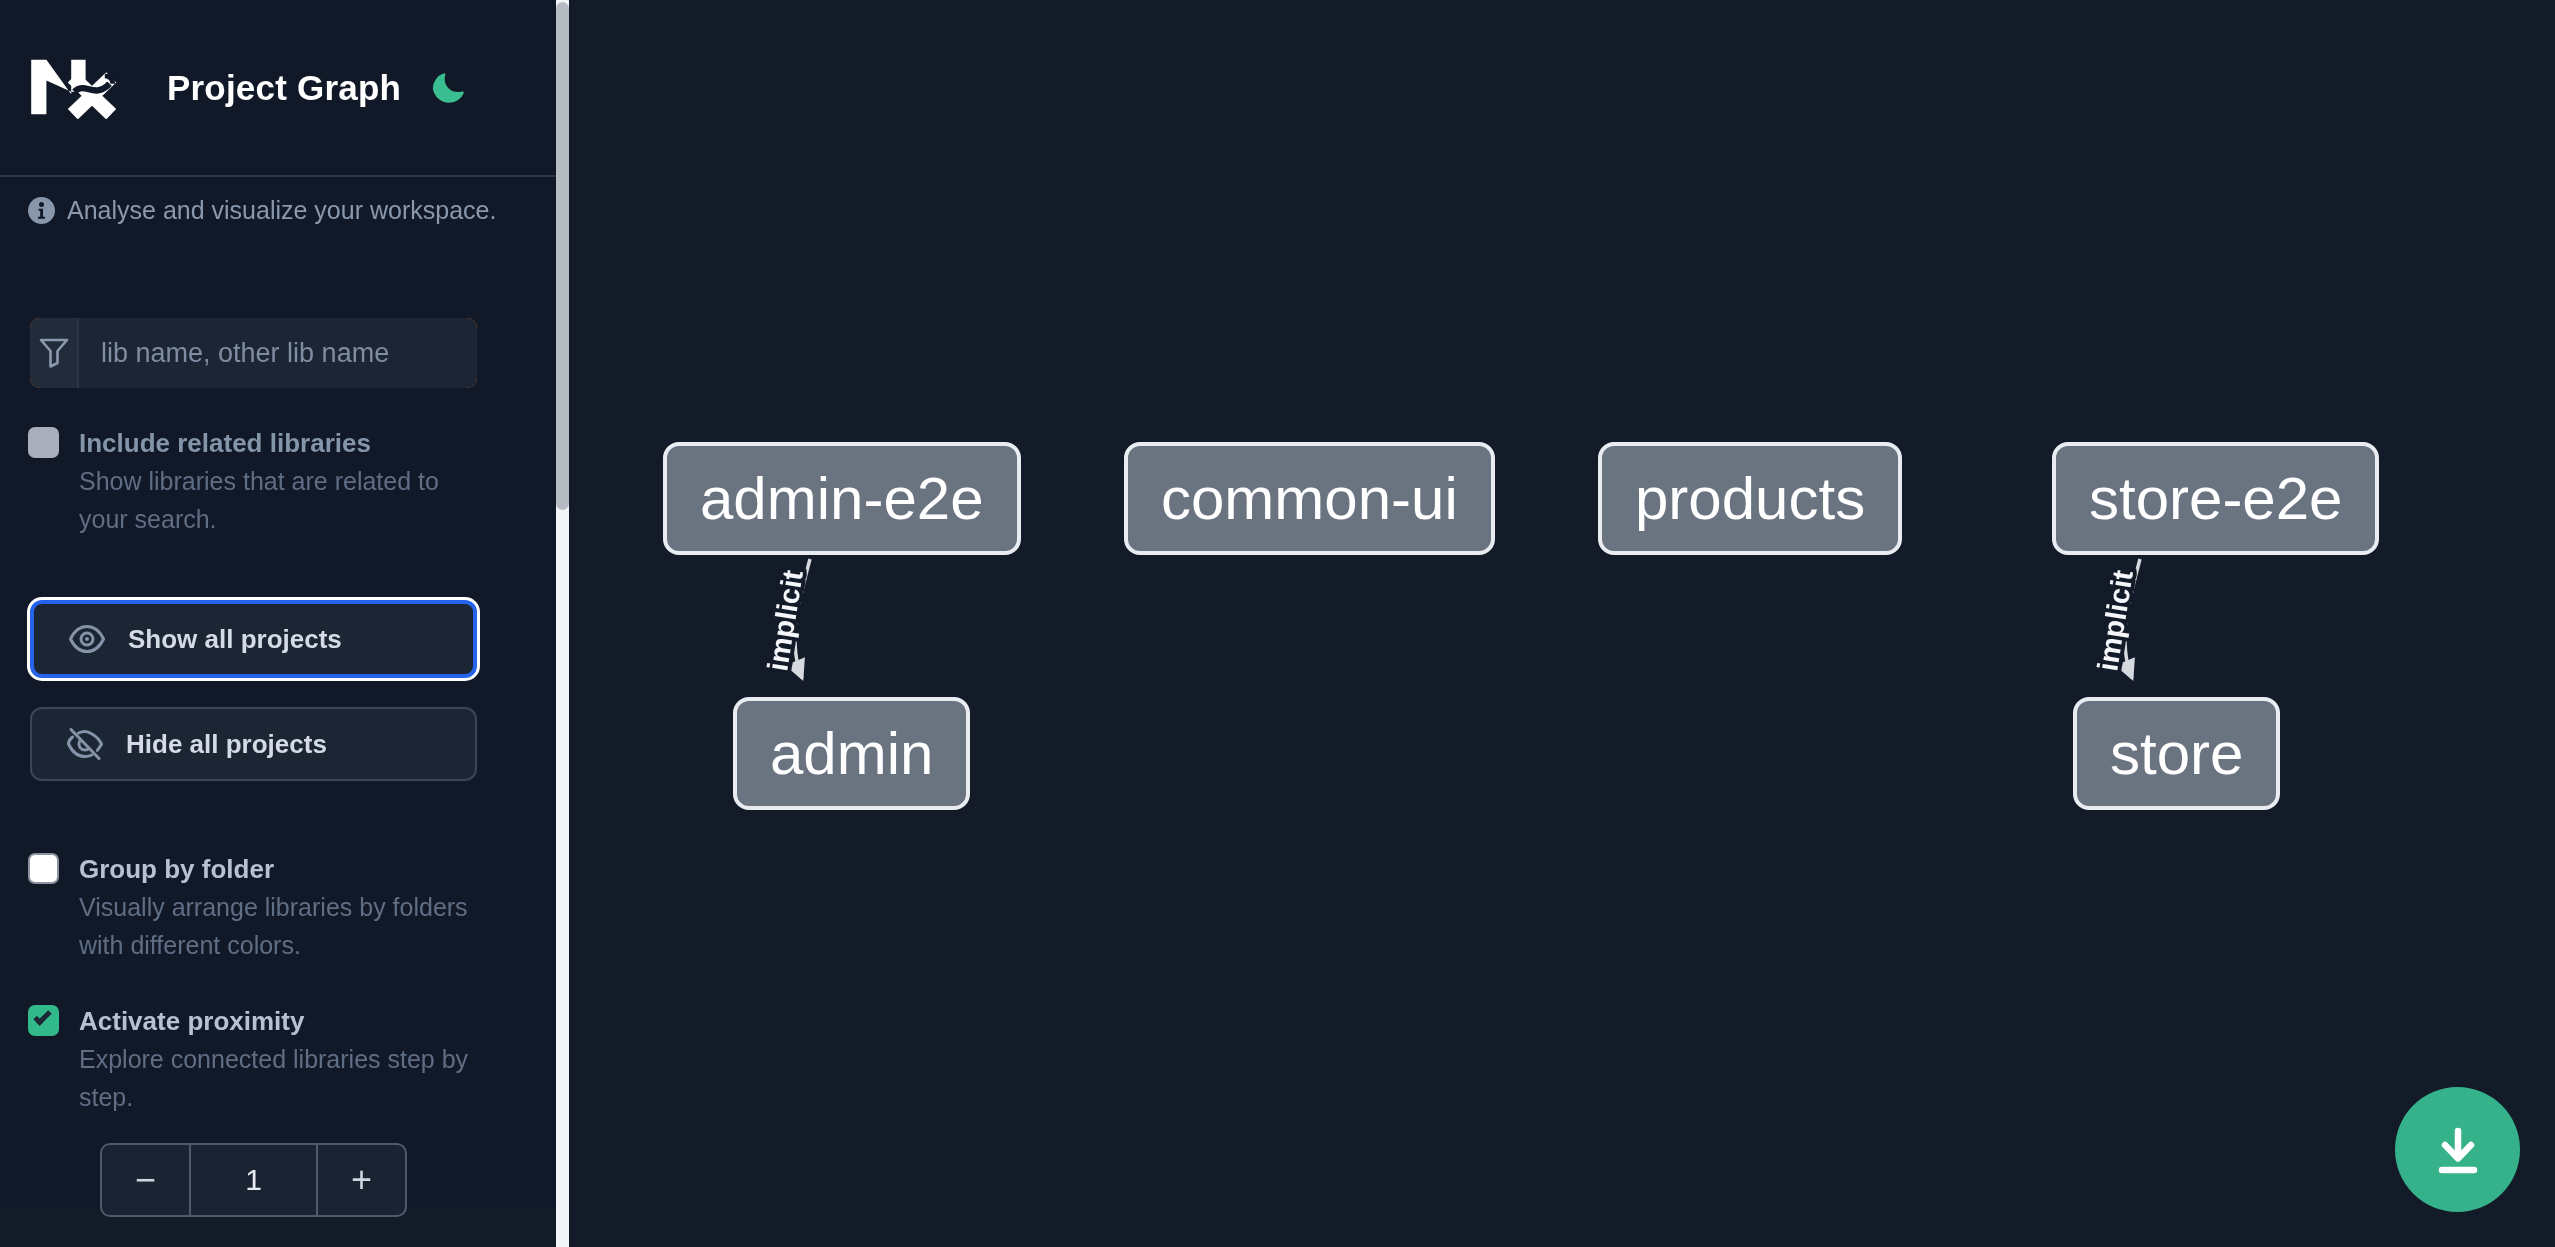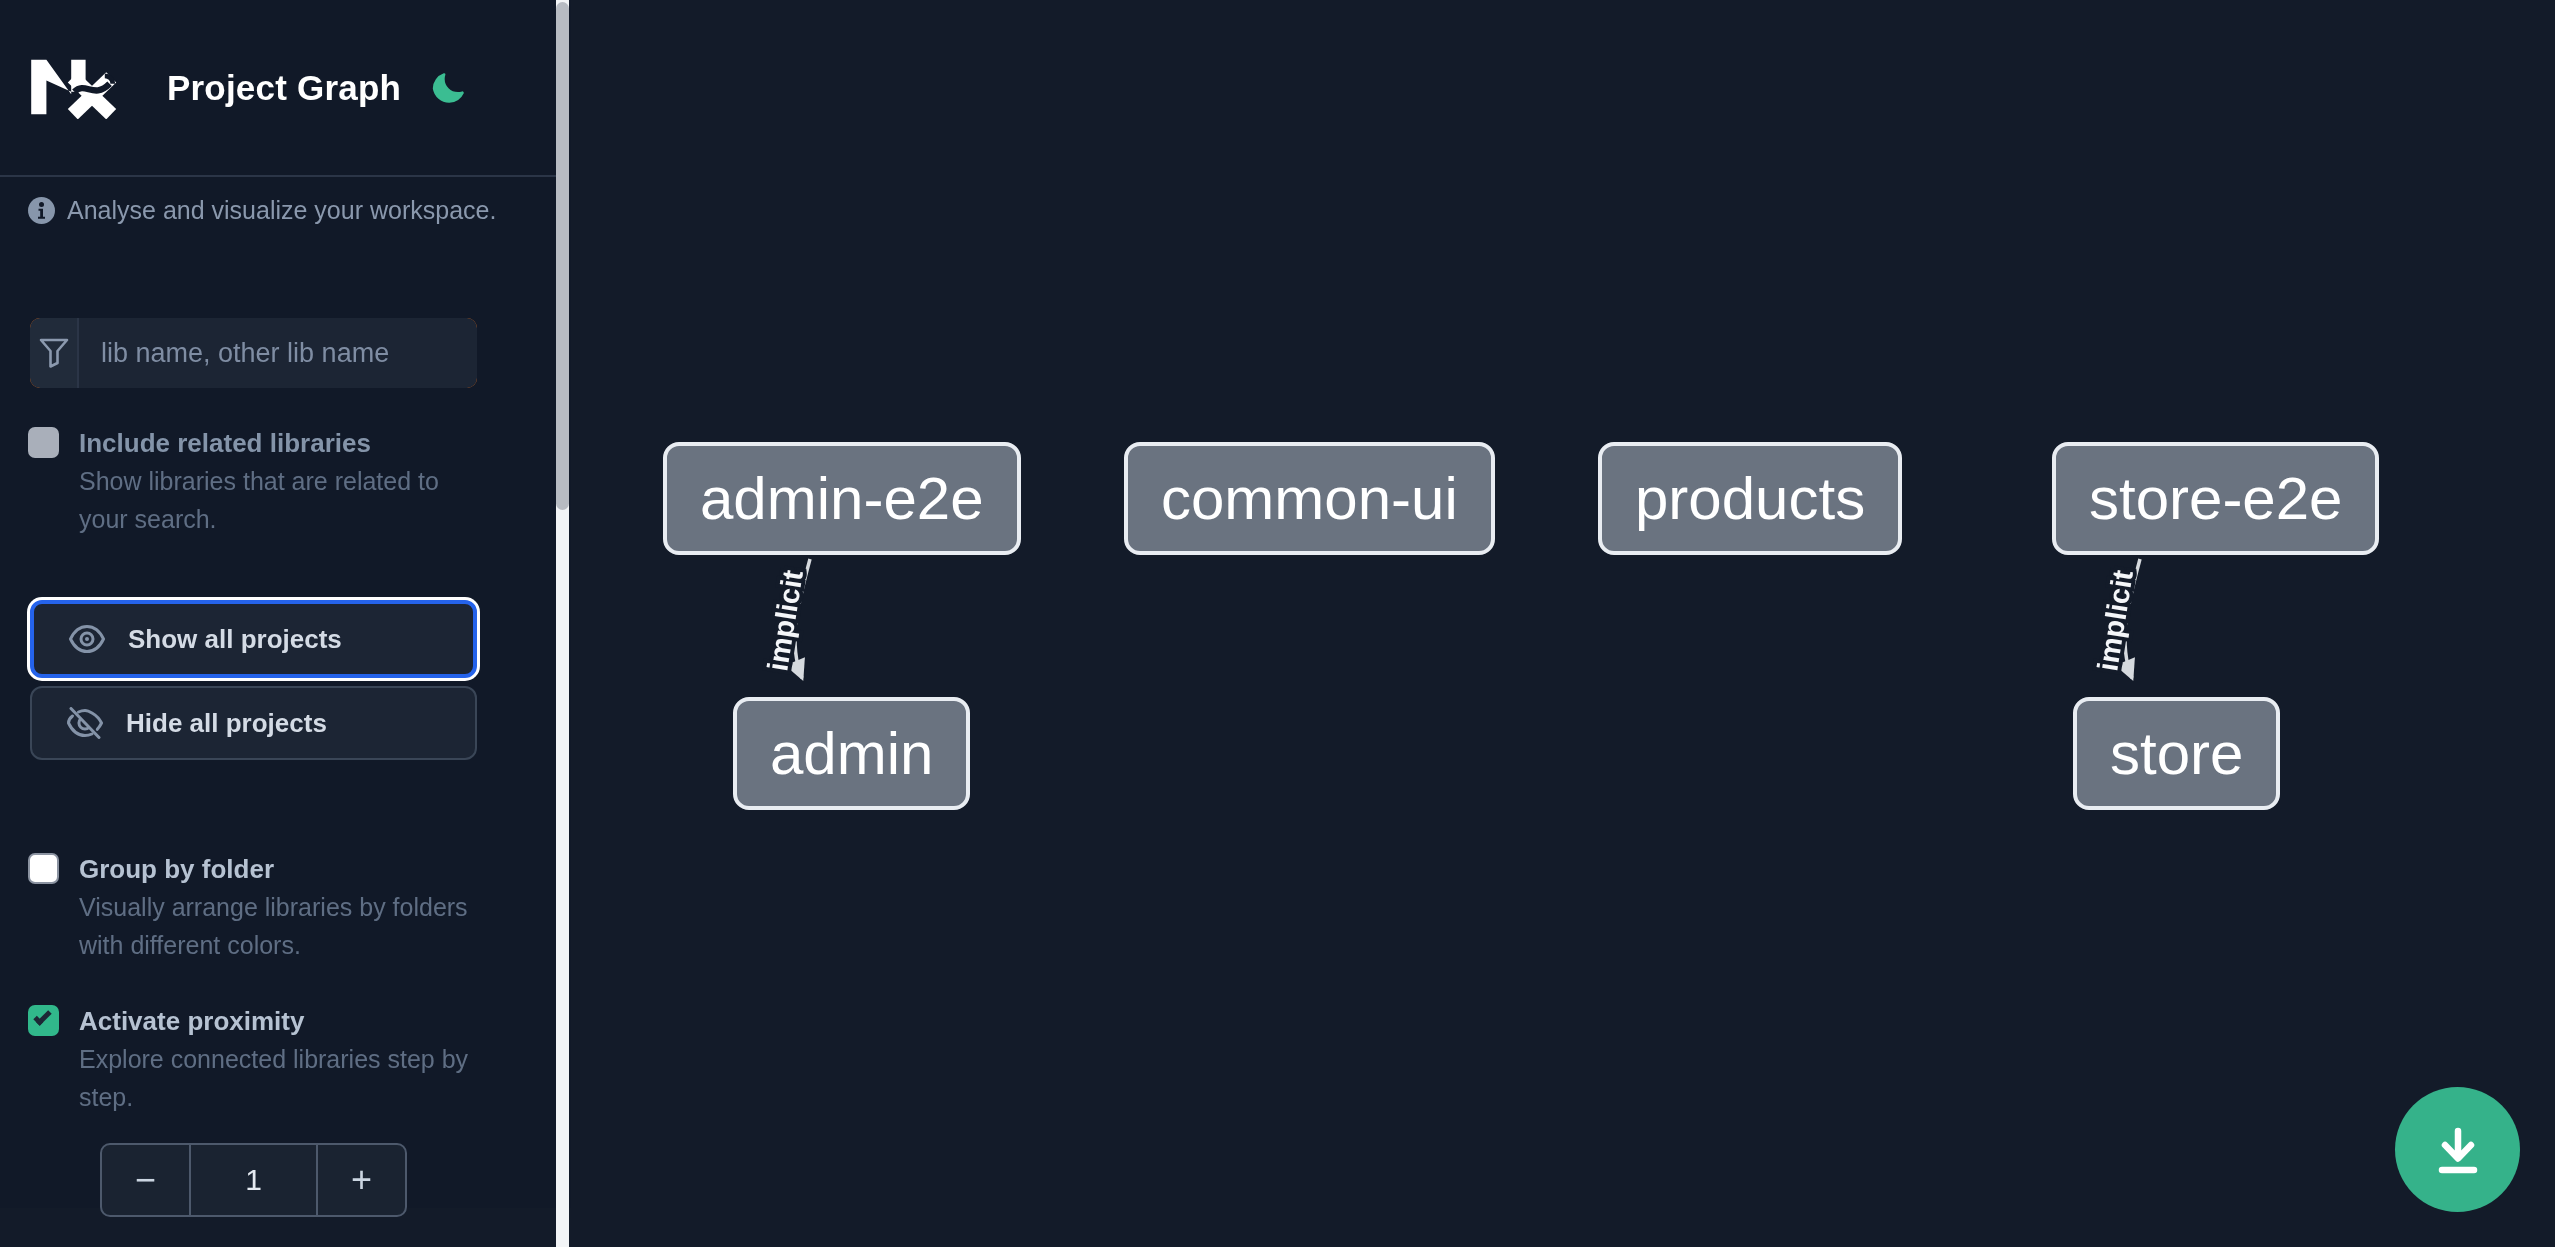--- a/index.html
+++ b/index.html
@@ -130,21 +130,21 @@
 
     <button class="sb-btn focused" style="top:600px;">
       <svg width="38" height="30" viewBox="0 0 38 30">
         <path d="M2.5 15 C7 5.5 13 2.5 19 2.5 S31 5.5 35.5 15 C31 24.5 25 27.5 19 27.5 S7 24.5 2.5 15 Z" fill="none" stroke="#8493a8" stroke-width="3"></path>
         <circle cx="19" cy="15" r="6" fill="none" stroke="#8493a8" stroke-width="3"></circle>
         <circle cx="19" cy="15" r="2" fill="#8493a8"></circle>
       </svg>
       <span class="lbl">Show all projects</span>
     </button>
 
-    <button class="sb-btn" style="top:686px;">
+    <button class="sb-btn" style="top:707px;">
       <svg width="38" height="32" viewBox="0 0 38 32">
         <path d="M6.5 9 C3.9 11 2.5 13.5 2.5 16 C7 25.5 13 28.5 19 28.5 c2.3 0 4.6-.45 6.9-1.5
                  M12.5 5 C14.6 4 16.8 3.5 19 3.5 S31 6.5 35.5 16 c-1.2 2.5-2.6 4.6-4.2 6.3" fill="none" stroke="#8493a8" stroke-width="3" stroke-linecap="round"></path>
         <path d="M14.7 11.7 a6 6 0 0 0 8.5 8.5" fill="none" stroke="#8493a8" stroke-width="3"></path>
         <path d="M5 1.5 L33 30.5" stroke="#8493a8" stroke-width="3" stroke-linecap="round"></path>
       </svg>
       <span class="lbl">Hide all projects</span>
     </button>
 
     <div class="opt-row" style="top:1002px;">

